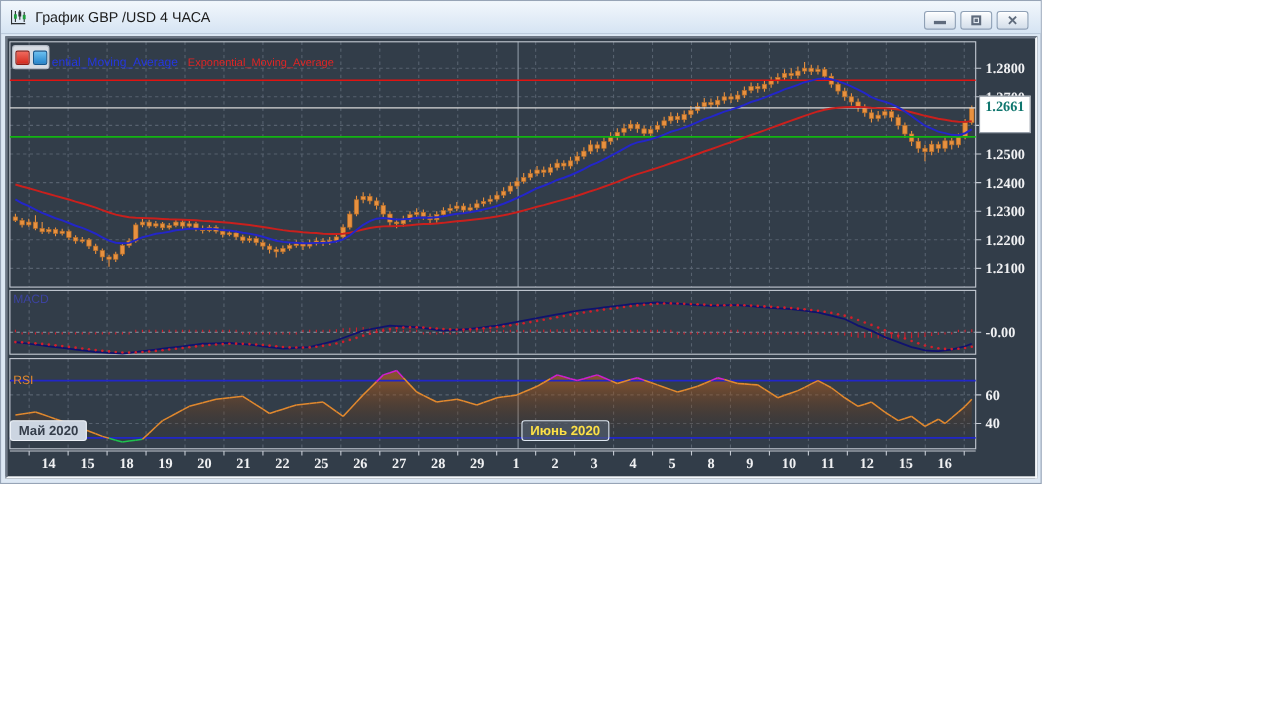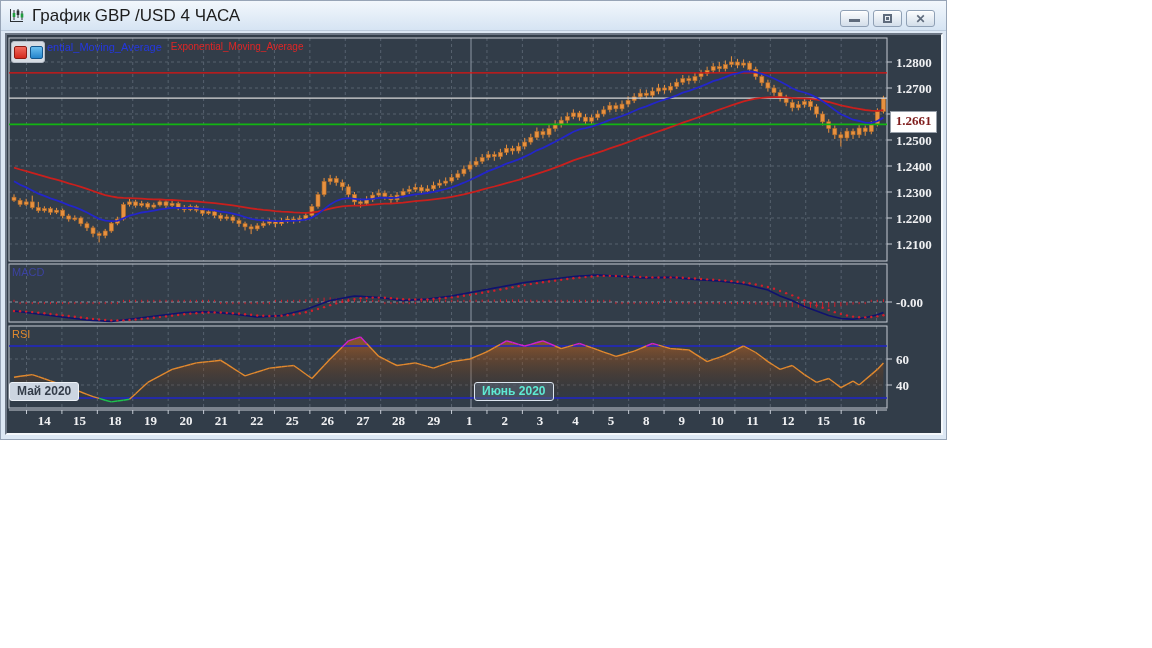--- a/index.html
+++ b/index.html
@@ -4,50 +4,50 @@
 <style>
   html,body{margin:0;padding:0;}
   .page{position:relative;width:1152px;height:648px;background:#ffffff;overflow:hidden;
         font-family:"Liberation Sans",sans-serif;}
   .window{position:absolute;left:0;top:0;width:947px;height:440px;background:#dde8f4;
           border:1px solid #97a4b6;box-sizing:border-box;}
   .titlebar{position:absolute;left:0;top:0;width:100%;height:30px;
             background:linear-gradient(#f2f7fc,#d6e4f3);border-bottom:1px solid #bccbdc;
             display:flex;align-items:center;box-sizing:border-box;padding-left:7px;}
   .title-icon{width:18px;height:18px;display:inline-block;}
-  .title-text{font-size:17px;color:#1c1c1c;margin-left:6px;text-align:right;}
+  .title-text{font-size:13px;color:#1c1c1c;margin-left:6px;text-align:right;}
   .win-buttons{position:absolute;right:11px;top:9px;display:flex;gap:4px;}
   .win-btn{width:29px;height:17px;border:1px solid #8fa0b5;border-radius:3px;
            background:linear-gradient(#fcfdfe,#d3deea);box-shadow:inset 0 1px 0 #ffffff;
            display:flex;align-items:center;justify-content:center;cursor:pointer;box-sizing:border-box;}
   .glyph-min{width:11px;height:3px;background:#5f6b7c;margin-top:4px;}
   .glyph-max{width:9px;height:9px;border:2px solid #5f6b7c;position:relative;box-sizing:border-box;}
   .glyph-max::after{content:"";position:absolute;left:1px;top:1px;width:3px;height:3px;background:#5f6b7c;}
   .glyph-close{color:#5f6b7c;font-size:12px;font-weight:bold;line-height:1;}
   .chart-area{position:absolute;left:4px;top:32px;width:938px;height:402px;background:#323d49;
               border-style:solid;border-width:2px;border-color:#6d7785 #f5f8fb #f5f8fb #6d7785;box-sizing:border-box;}
   .chart-area svg{position:absolute;left:0;top:0;}
-  .legend{position:absolute;left:4px;top:6px;display:flex;align-items:flex-start;}
+  .legend{position:absolute;left:4px;top:6px;display:flex;align-items:flex-end;}
   .chips{width:34px;height:22px;background:#d7dce3;border:1px solid #b4bbc6;border-radius:3px;
          display:flex;align-items:center;justify-content:center;gap:3px;box-sizing:border-box;}
   .chip{width:11px;height:11px;border-radius:2px;display:inline-block;cursor:pointer;}
   .chip-red{background:linear-gradient(#f06a5e,#d42a1e);border:1px solid #8e1a12;}
   .chip-blue{background:linear-gradient(#6cc0f0,#2585cc);border:1px solid #14578e;}
   .legend-fast{font-size:11px;color:#2437e0;margin-left:2px;white-space:nowrap;cursor:pointer;}
   .legend-slow{font-size:10px;color:#e02525;margin-left:9px;white-space:nowrap;cursor:pointer;}
   .panel-label{position:absolute;font-size:11px;left:5px;}
   .panel-label.macd{top:231px;color:#3c43a0;text-align:center;}
-  .panel-label.rsi{top:293px;color:#e0892e;}
+  .panel-label.rsi{top:305px;color:#e0892e;}
   .month-box{position:absolute;height:17px;padding:0 7px;border-radius:3px;
              font-weight:bold;font-size:12px;line-height:17px;box-sizing:content-box;}
   .month-box.may{left:2px;top:347px;background:#ccd5e1;color:#333c49;border:1px solid #edf2f8;}
-  .month-box.june{left:467px;top:347px;background:rgba(86,97,113,0.62);color:#5eead4;border:1px solid #dde6f0;}
-  .price-tag{position:absolute;left:883px;top:52px;width:47px;height:22px;background:#ffffff;
-             border:1px solid #98a0aa;color:#7f1d1d;font-family:"Liberation Serif",serif;
-             font-weight:bold;font-size:13px;text-align:center;line-height:17px;box-sizing:border-box;margin-top:24px;}
+  .month-box.june{left:467px;top:347px;background:rgba(86,97,113,0.62);color:#fde047;border:1px solid #dde6f0;}
+  .price-tag{position:absolute;left:883px;top:52px;width:47px;height:34px;background:#ffffff;
+             border:1px solid #98a0aa;color:#0f766e;font-family:"Liberation Serif",serif;
+             font-weight:bold;font-size:13px;text-align:center;line-height:17px;box-sizing:border-box;}
   .ax-text{font-family:"Liberation Serif",serif;font-weight:bold;font-size:13px;fill:#f0f1f3;}
 </style>
 </head>
 <body>
 
 <div class="page">
   <div class="window">
     <div class="titlebar">
       <span class="title-icon">
         <svg width="18" height="18" viewBox="0 0 18 18">

